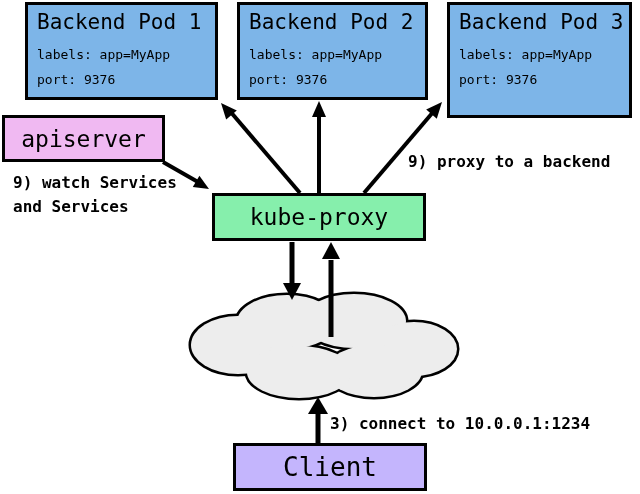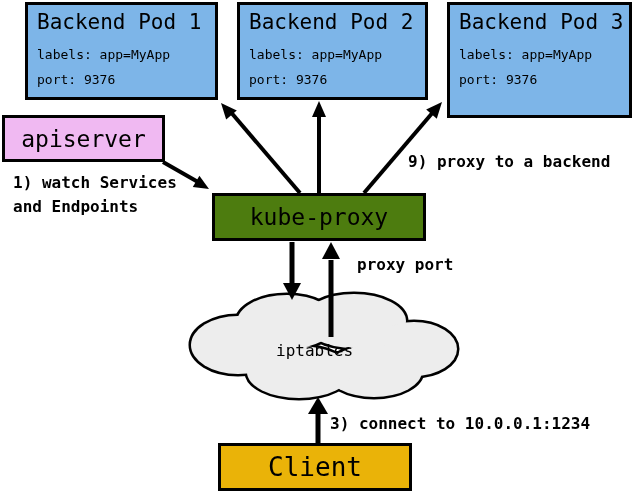--- a/index.html
+++ b/index.html
@@ -27,22 +27,22 @@
   .pod-title { font-size: 21px; line-height: 29px; white-space: nowrap; }
   .pod-line  { font-size: 13px; line-height: 25px; white-space: nowrap; }
   .pod-line.first { margin-top: 5px; }
   .node {
     display: flex;
     align-items: center;
     justify-content: center;
     white-space: nowrap;
   }
   .apiserver { left: 2px;   top: 115px; width: 163px; height: 47px; background: #F0B9F2; font-size: 23px; }
-  .kubeproxy { left: 212px; top: 193px; width: 214px; height: 48px; background: #4d7c0f; font-size: 23px; }
-  .client    { left: 218px; top: 443px; width: 194px; height: 48px; background: #eab308; font-size: 26px; }
+  .kubeproxy { left: 212px; top: 193px; width: 214px; height: 48px; background: #86efac; font-size: 23px; }
+  .client    { left: 233px; top: 443px; width: 194px; height: 48px; background: #c4b5fd; font-size: 26px; }
   .overlay { position: absolute; left: 0; top: 0; }
   .step {
     position: absolute;
     font-size: 16px;
     font-weight: bold;
     line-height: 24px;
     white-space: nowrap;
   }
   .step1 { left: 13px;  top: 171px; }
   .step2 { left: 67px;  top: 245px; }
@@ -135,29 +135,27 @@
       <line x1="331" y1="337" x2="331" y2="260" stroke="#000" stroke-width="5"></line>
       <polygon points="331,242 322,259 340,259" fill="#000"></polygon>
     </g>
 
     <g>
       <line x1="318" y1="443" x2="318" y2="413" stroke="#000" stroke-width="5"></line>
       <polygon points="318,397 308,414 328,414" fill="#000"></polygon>
     </g>
   </svg>
 
-  <div class="cloud-label">iptables</div>
 
   <div class="step step1">
-    <div>1) watch Services</div>
-    <div>and Endpoints</div>
+    <div>9) watch Services</div>
+    <div>and Services</div>
   </div>
   <div class="step step3">
     <div>3) connect to 10.0.0.1:1234</div>
   </div>
   <div class="step step4">
-    <div>proxy port</div>
   </div>
   <div class="step step5">
     <div>9) proxy to a backend</div>
   </div>
 
 </div>
 
 </body></html>

